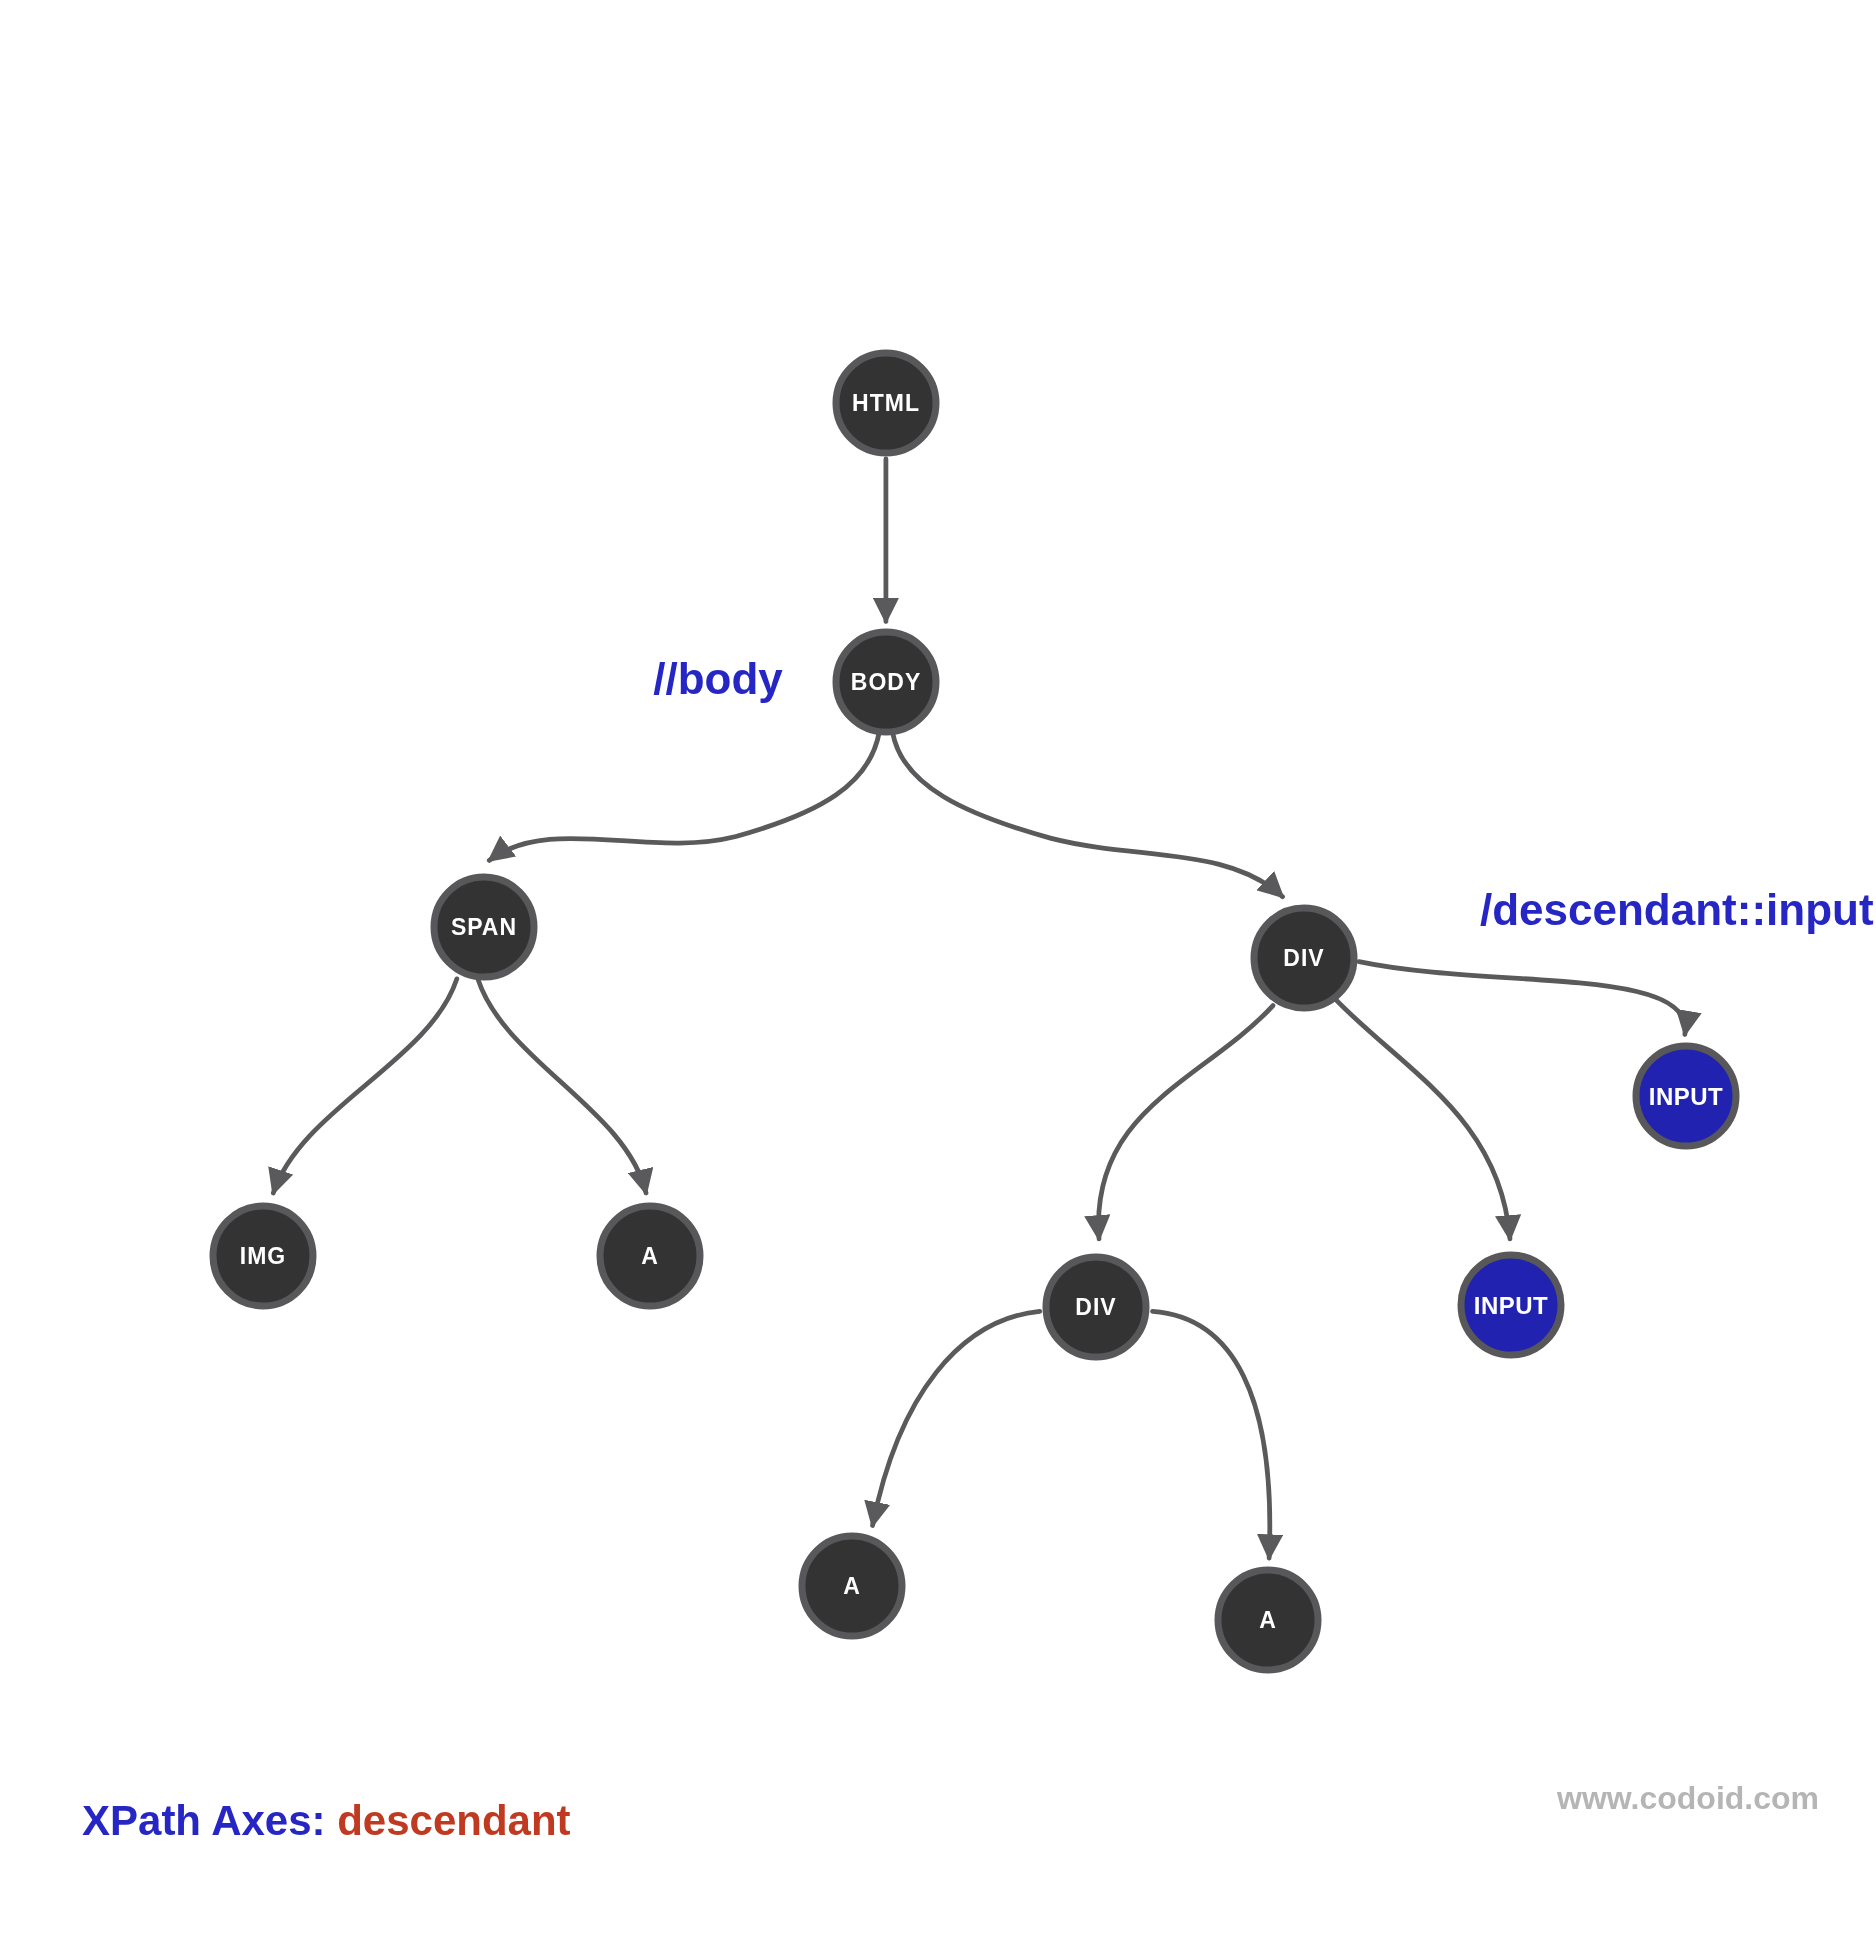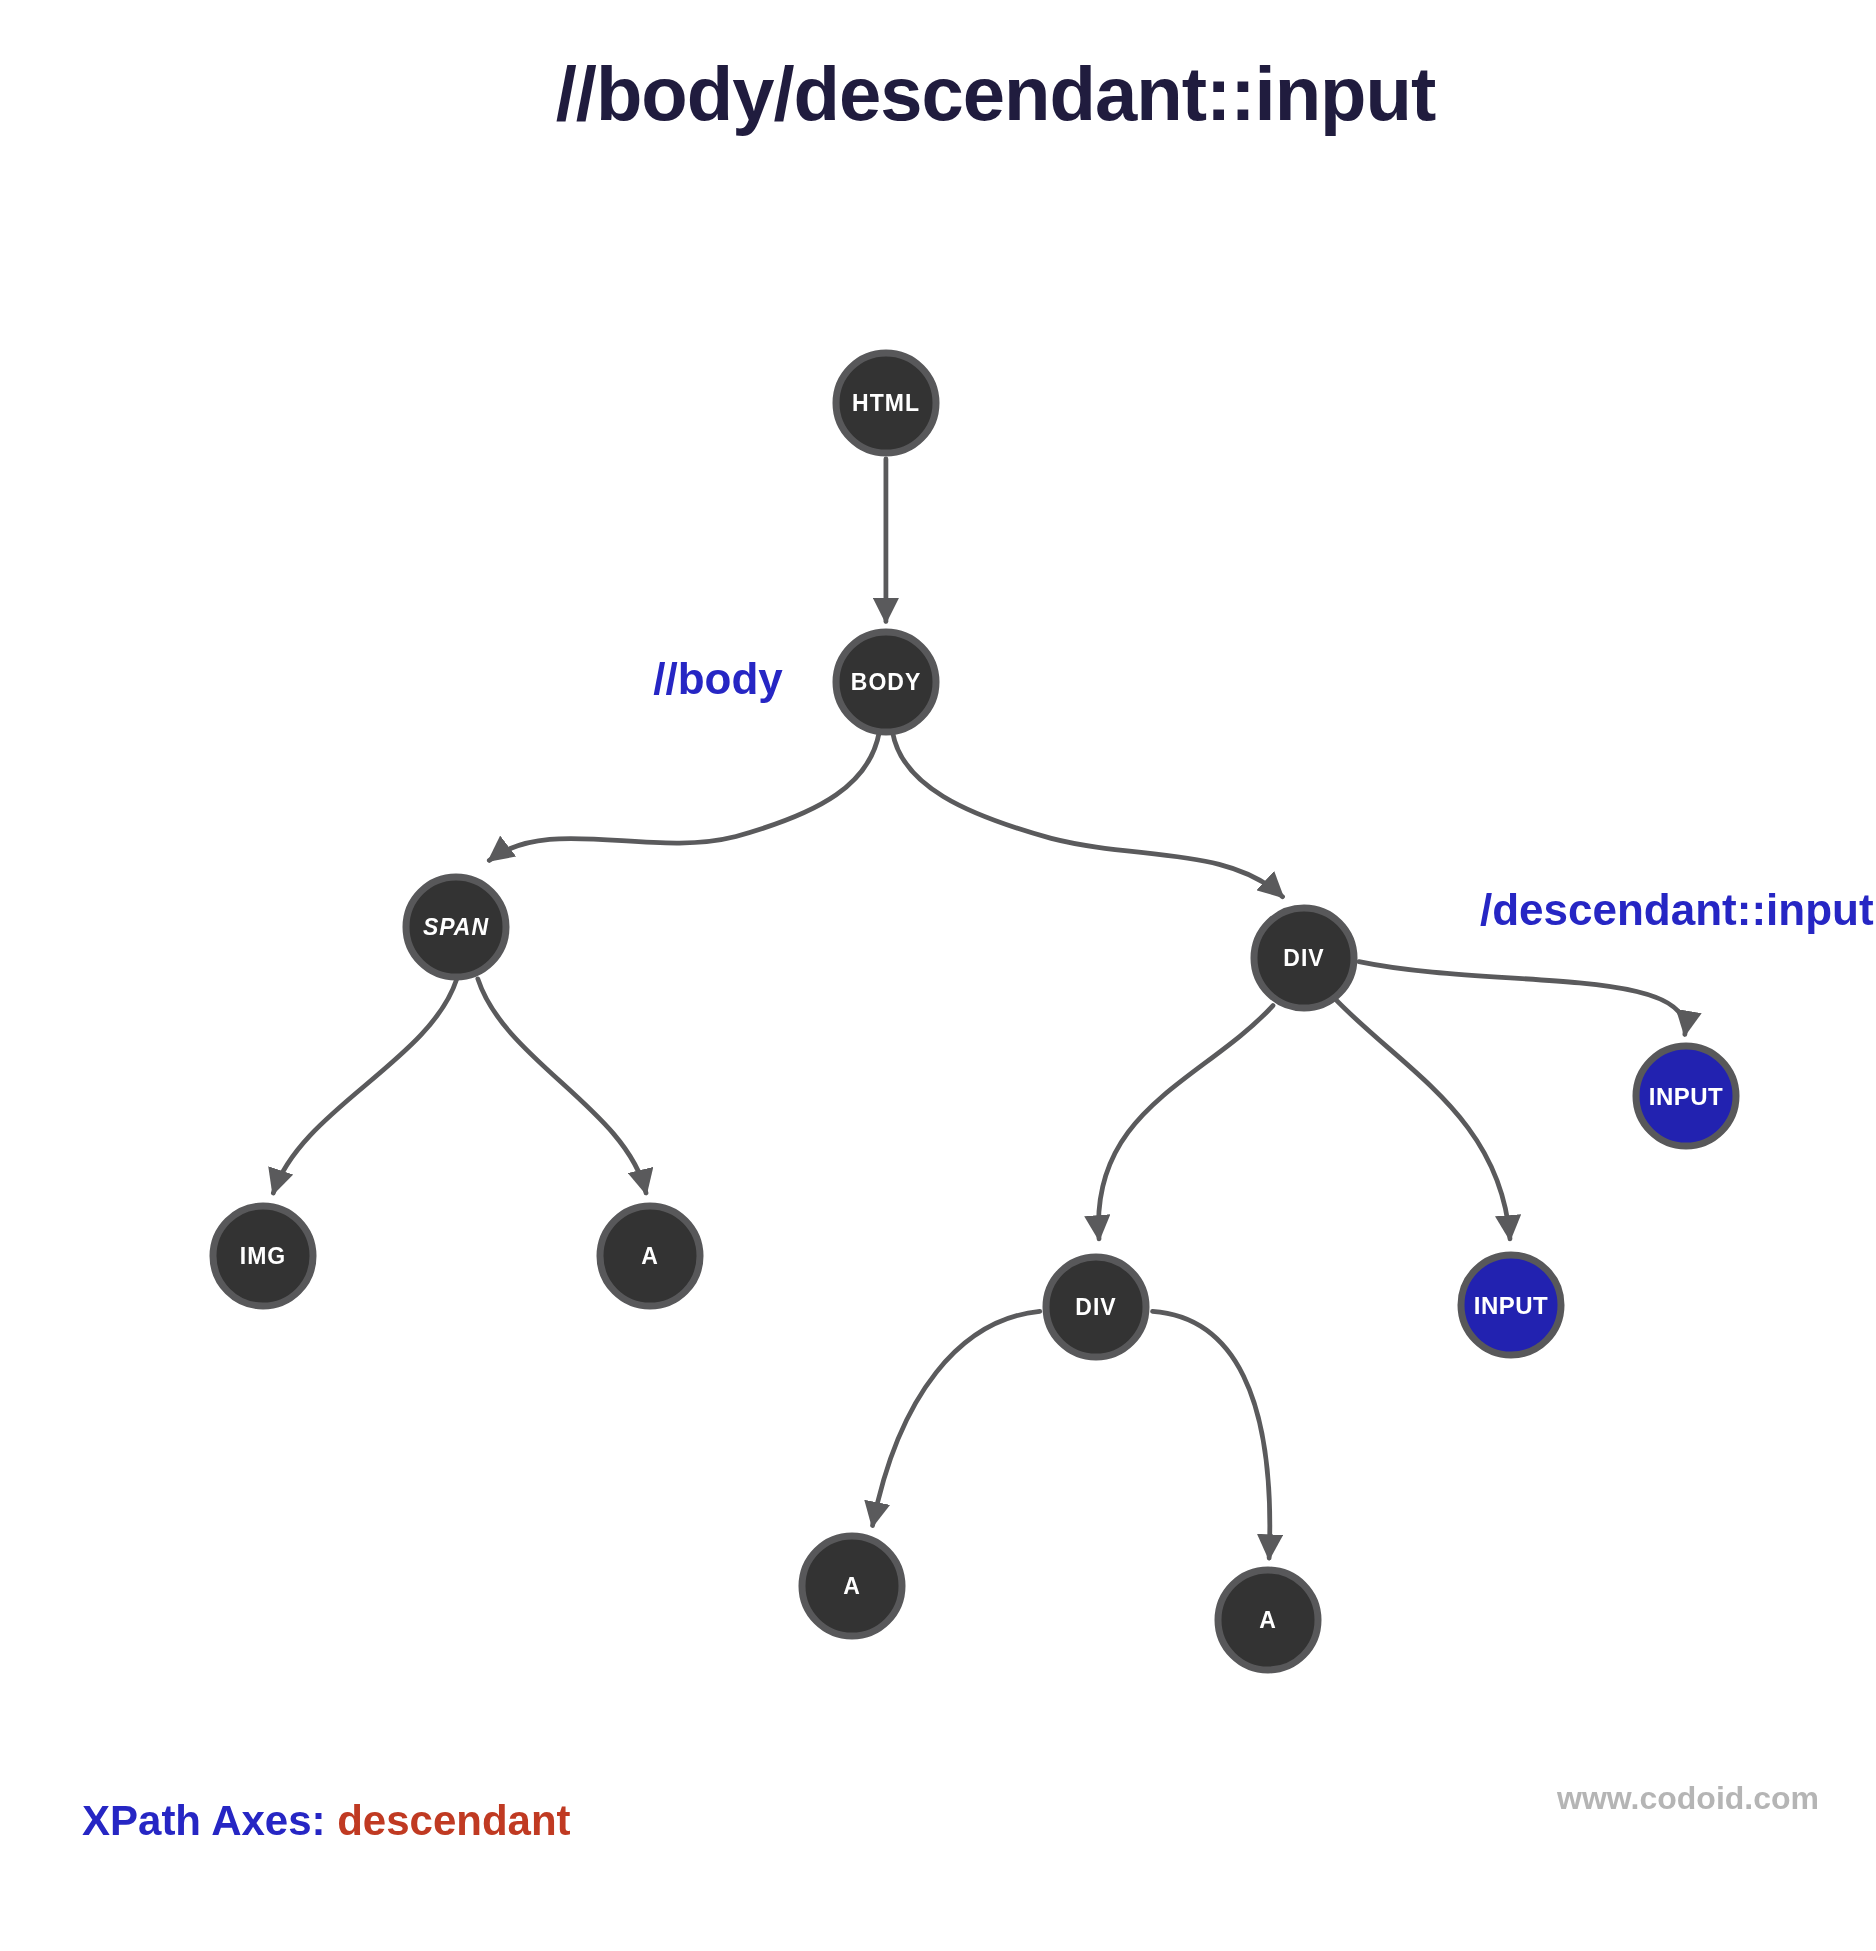--- a/index.html
+++ b/index.html
@@ -89,21 +89,20 @@
     font-weight: bold;
     color: var(--watermark-gray, #b5b5b5);
     white-space: nowrap;
   }
 </style>
 </head>
 <body>
 
 <div id="canvas">
 
-  <div class="page-title">//body/descendant::input</div>
 
   <svg class="edges" viewBox="0 0 1963 2042">
     <defs>
       <marker id="arrow" viewBox="0 0 10 10" refX="9" refY="5" markerWidth="5.5" markerHeight="5.5" orient="auto-start-reverse">
         <path d="M 0 0 L 10 5 L 0 10 z" style="fill: var(--edge-color, #5a5a5c);"></path>
       </marker>
     </defs>
     <path class="edge" d="M 927 480 L 927 650" marker-end="url(#arrow)"></path>
     <path class="edge" d="M 920 766 C 910 820, 860 850, 770 875 C 680 898, 575 852, 512 900" marker-end="url(#arrow)"></path>
     <path class="edge" d="M 934 766 C 944 822, 1010 852, 1100 877 C 1190 900, 1285 885, 1342 938" marker-end="url(#arrow)"></path>
@@ -111,21 +110,21 @@
     <path class="edge" d="M 500 1024 C 528 1110, 655 1160, 676 1248" marker-end="url(#arrow)"></path>
     <path class="edge" d="M 1332 1052 C 1260 1130, 1140 1160, 1150 1296" marker-end="url(#arrow)"></path>
     <path class="edge" d="M 1398 1046 C 1470 1120, 1570 1170, 1580 1296" marker-end="url(#arrow)"></path>
     <path class="edge" d="M 1422 1006 C 1560 1035, 1775 1010, 1763 1082" marker-end="url(#arrow)"></path>
     <path class="edge" d="M 1088 1372 C 1005 1380, 940 1460, 913 1596" marker-end="url(#arrow)"></path>
     <path class="edge" d="M 1206 1372 C 1290 1378, 1335 1460, 1328 1630" marker-end="url(#arrow)"></path>
   </svg>
 
   <div class="node" style="left:886px; top:403px;">HTML</div>
   <div class="node" style="left:886px; top:682px;">BODY</div>
-  <div class="node" style="left:456px; top:927px;font-style:italic;">SPAN</div>
+  <div class="node" style="left:484px; top:927px;">SPAN</div>
   <div class="node" style="left:1304px; top:958px;">DIV</div>
   <div class="node" style="left:263px; top:1256px;">IMG</div>
   <div class="node" style="left:650px; top:1256px;">A</div>
   <div class="node" style="left:1096px; top:1307px;">DIV</div>
   <div class="node highlight tight" style="left:1686px; top:1096px;">INPUT</div>
   <div class="node highlight tight" style="left:1511px; top:1305px;">INPUT</div>
   <div class="node" style="left:852px; top:1586px;">A</div>
   <div class="node" style="left:1268px; top:1620px;">A</div>
 
   <div class="xpath-label" id="label-body">//body</div>

